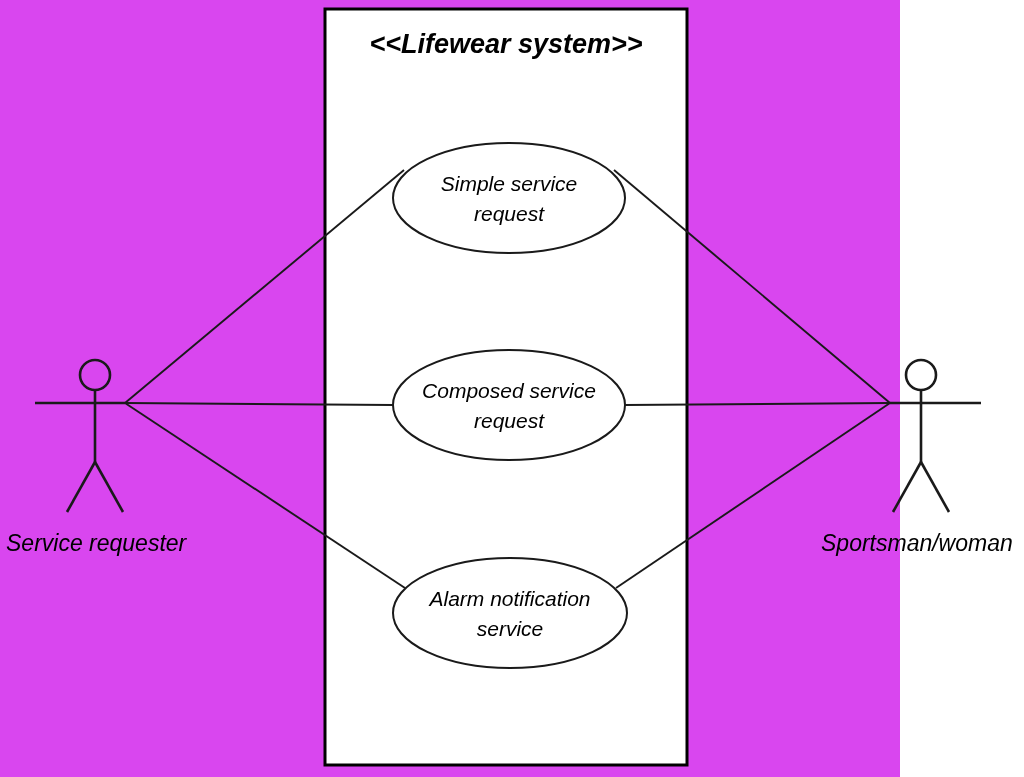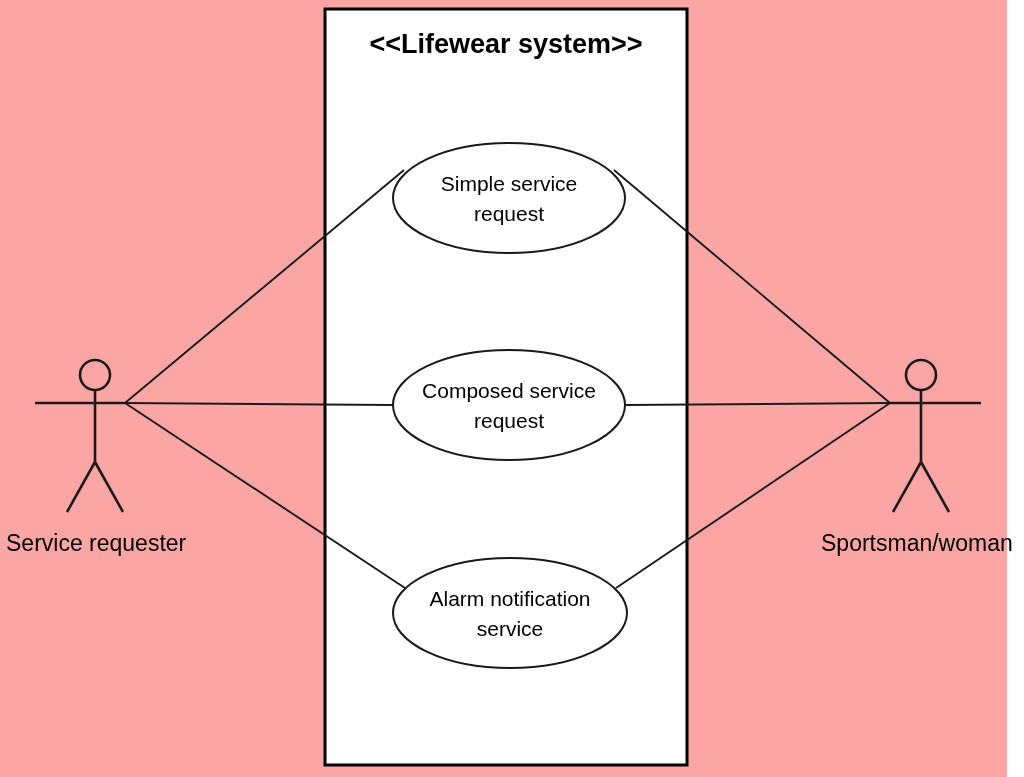--- a/index.html
+++ b/index.html
@@ -8,23 +8,24 @@
     background: #ffffff;
   }
   body {
     width: 1024px;
     height: 777px;
     font-family: "Liberation Sans", sans-serif;
     overflow: hidden;
   }
   #diagram-root {
     position: relative;
-    width: 1007px;
+    width: 900px;
     height: 777px;
-    background: #fca5a5;
+    background: #d946ef;
+    font-style: italic;
   }
   svg.diagram-canvas {
     display: block;
     width: 1024px;
     height: 777px;
   }
   .system-boundary-rect {
     stroke: #000000;
     stroke-width: 3;
     fill: #ffffff;

